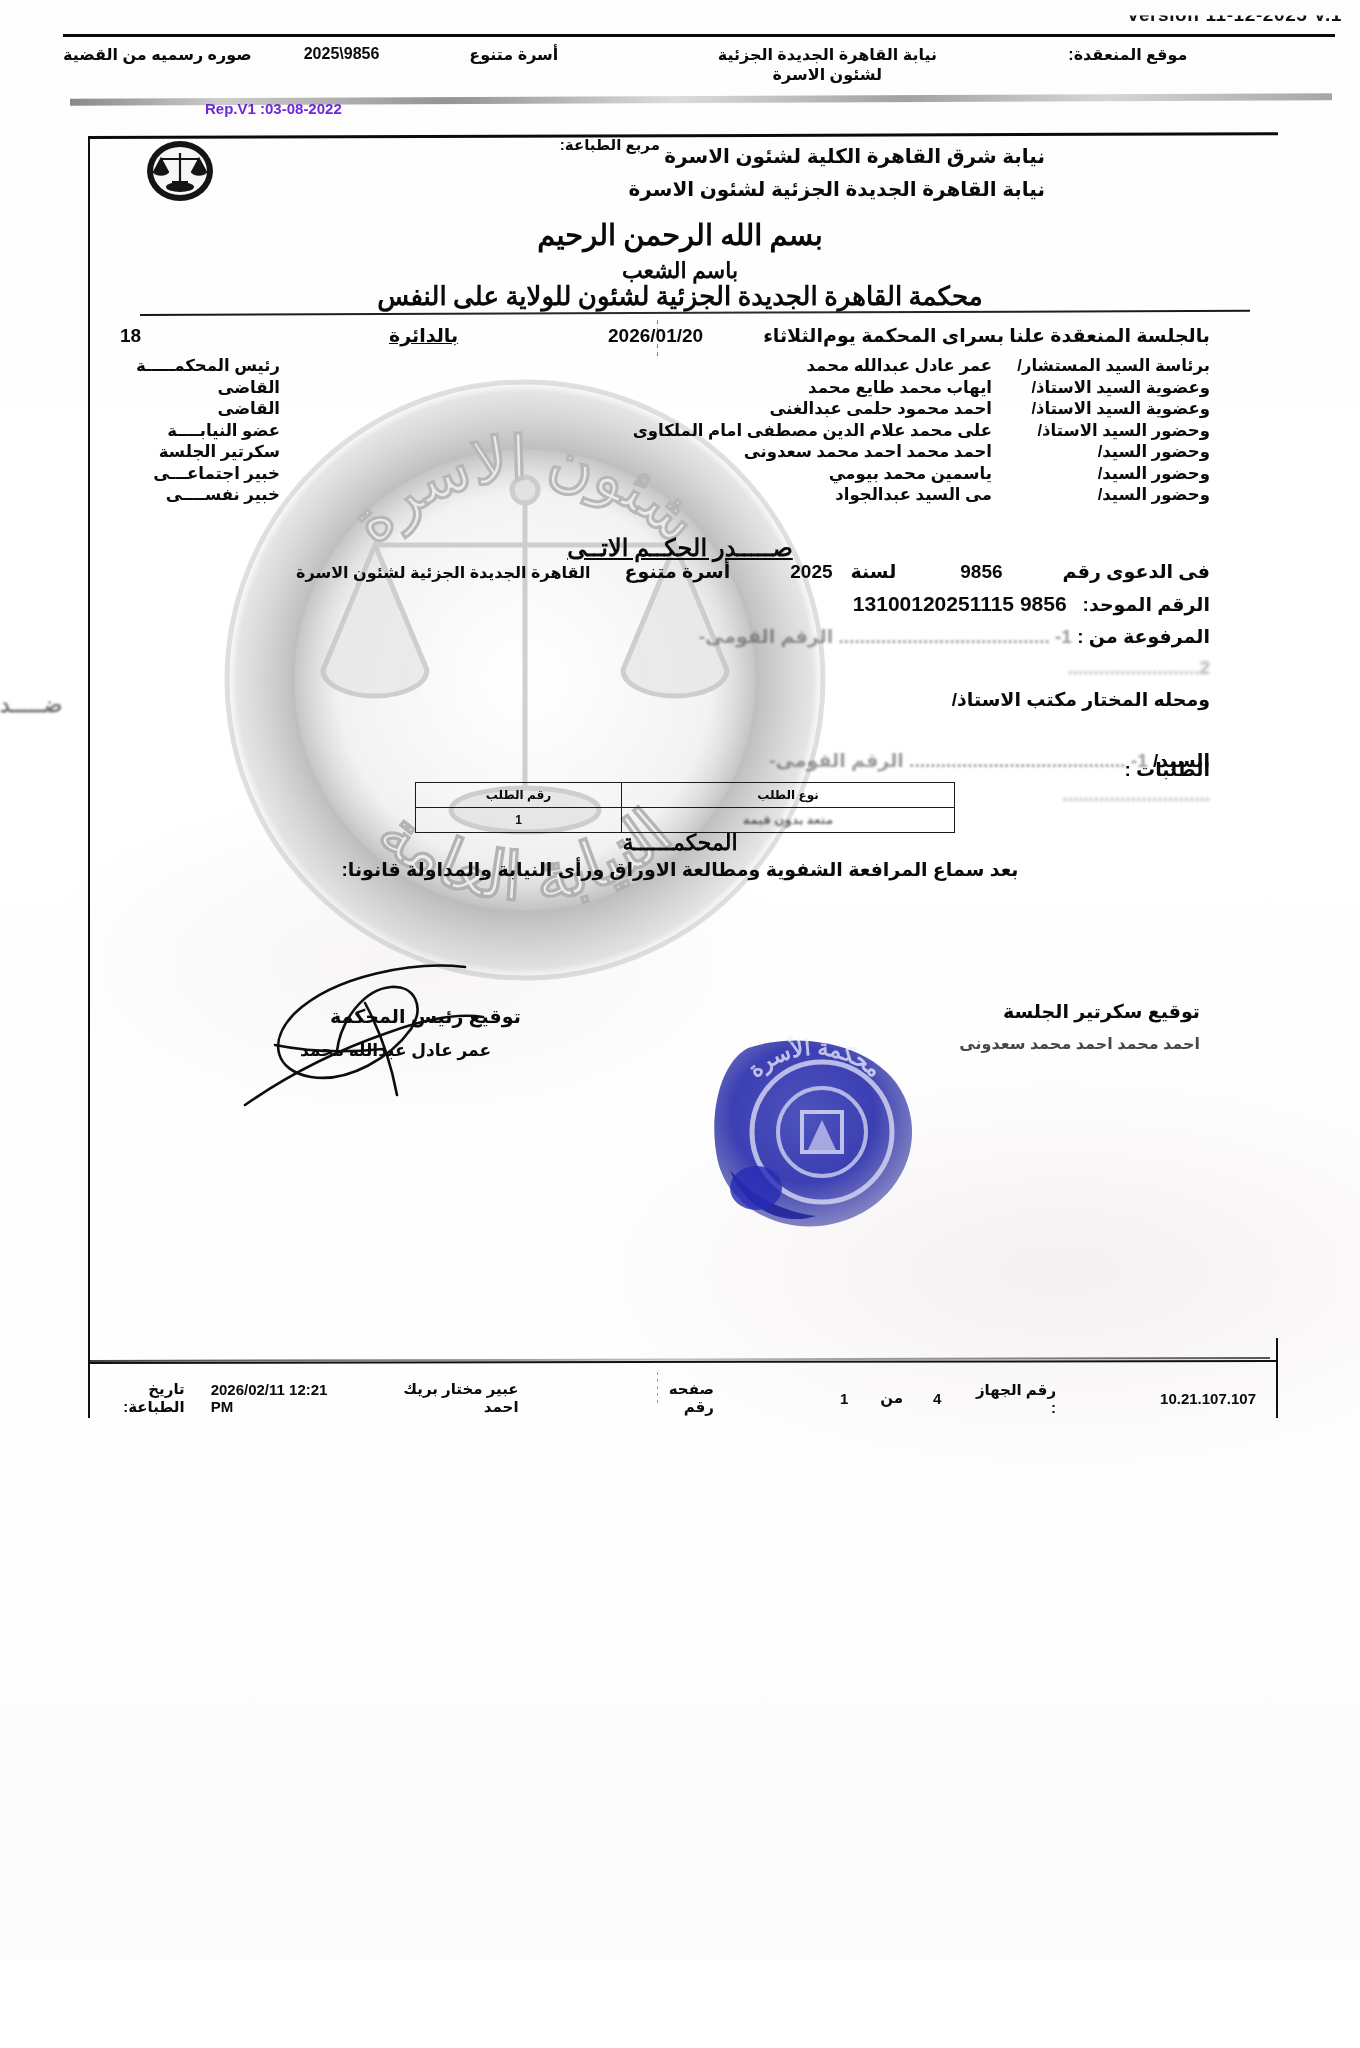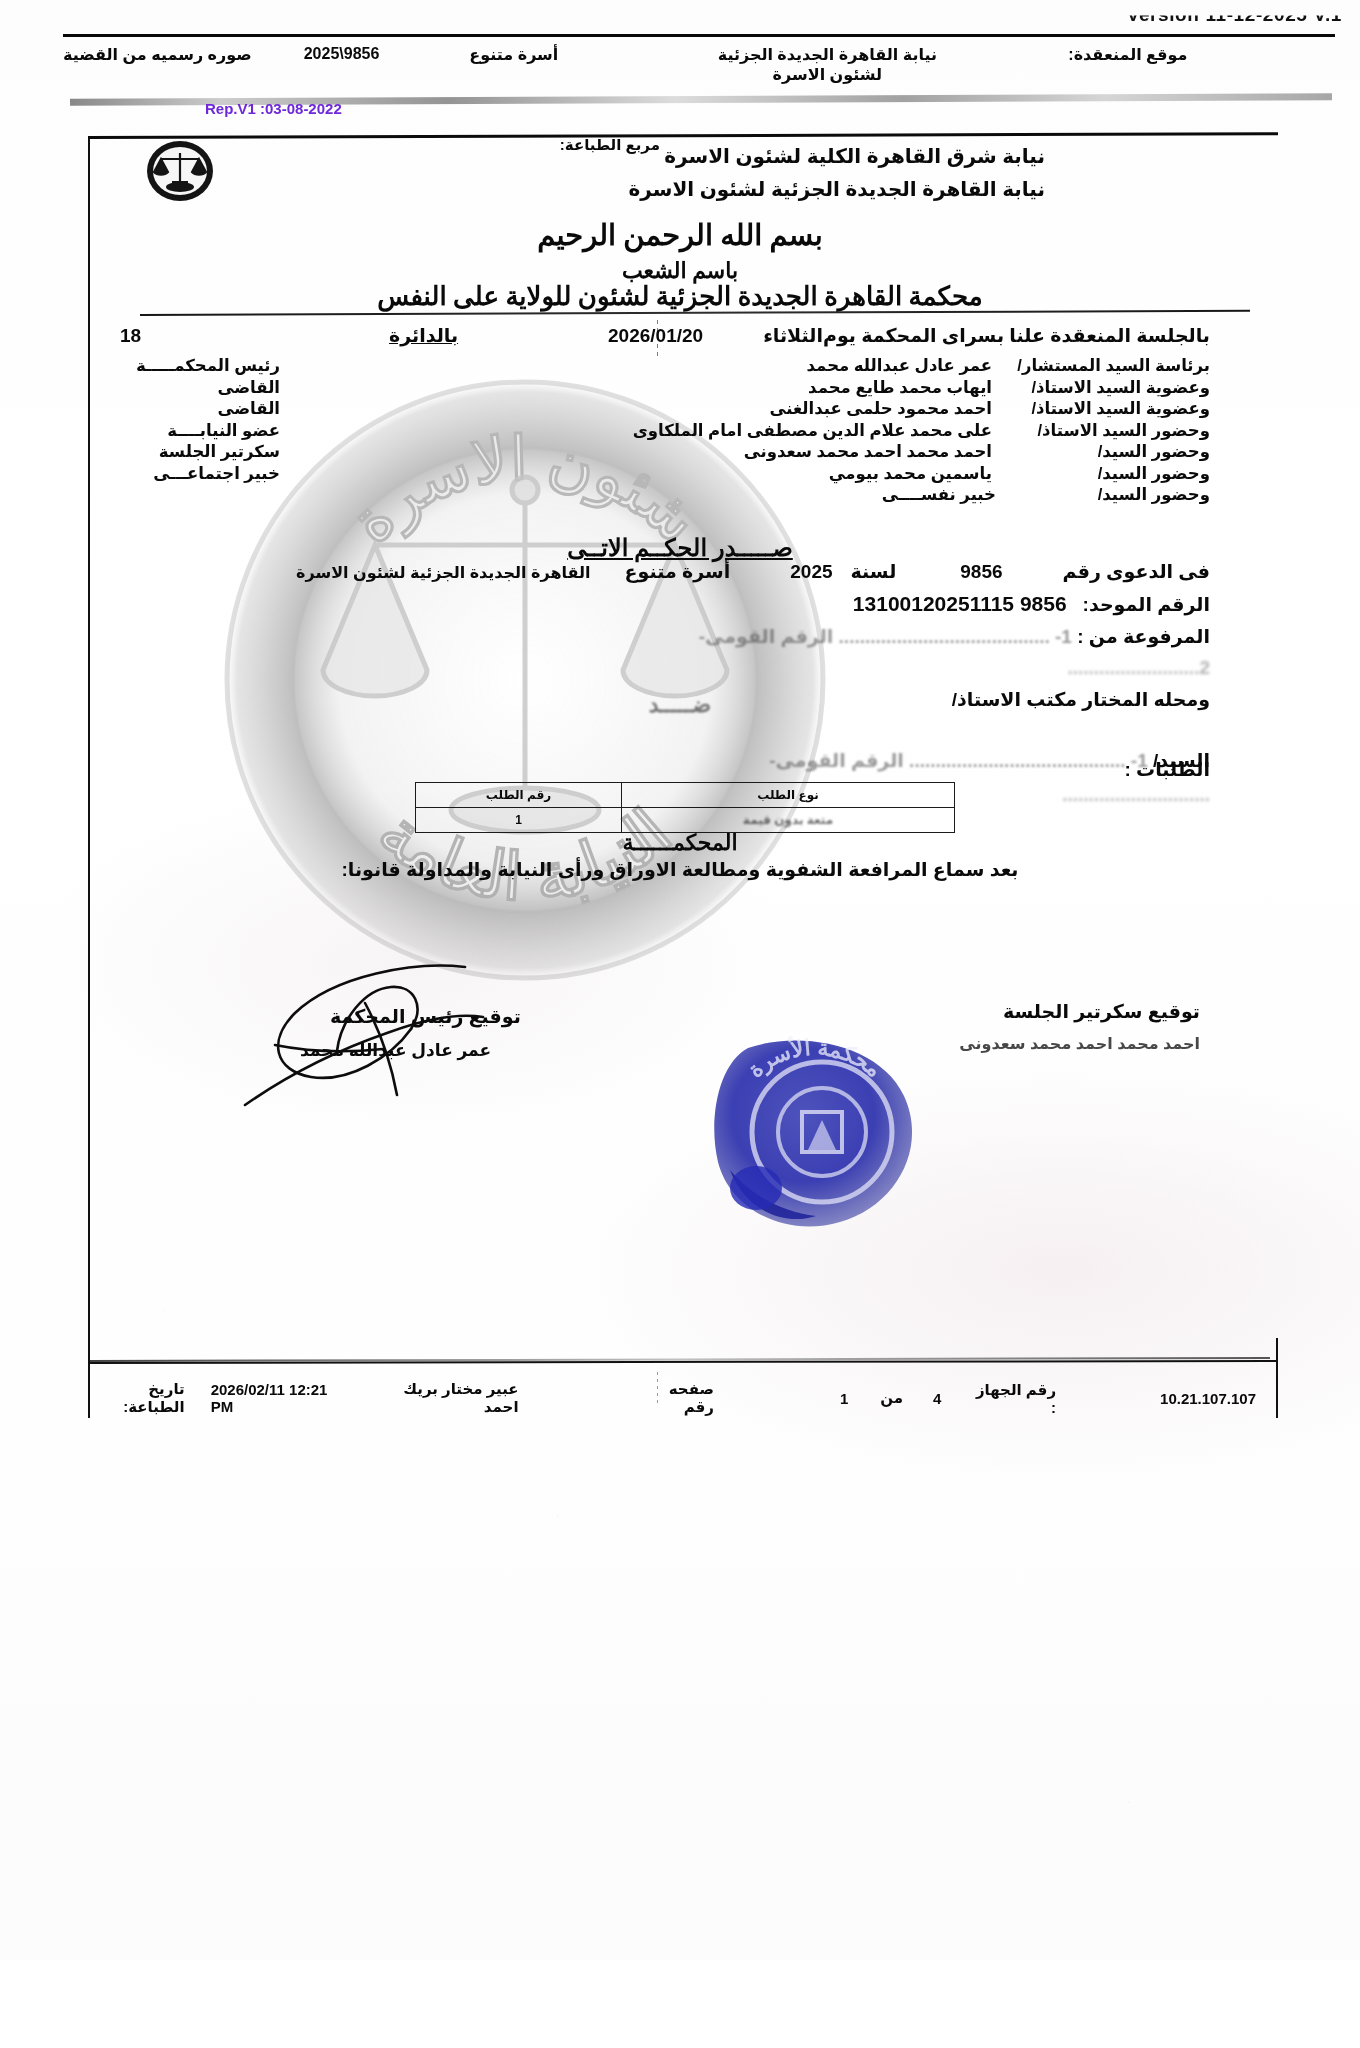--- a/index.html
+++ b/index.html
@@ -178,21 +178,21 @@
     opacity:.55;
     letter-spacing:.5px;
   }
   .smudge2{
     color:#555;
     filter:blur(1.6px);
     opacity:.45;
   }
 
   .vs-mark{
-    position:absolute;right:0;left:0;top:692px;text-align:center;
+    position:absolute;right:0;left:0;top:692px;text-align:left;
     font-size:22px;font-weight:bold;opacity:.55;filter:blur(.8px);
   }
 
   
   .requests-lbl{
     position:absolute;right:150px;top:758px;
     font-family:"Liberation Sans","DejaVu Sans",sans-serif;
     font-weight:bold;font-size:19px;
   }
   .req-table{
@@ -421,20 +421,21 @@
     <span class="p-name">احمد محمد احمد محمد سعدونى</span>
     <span class="p-title">سكرتير الجلسة</span>
   </div>
   <div class="row">
     <span class="p-role-label">وحضور السيد/</span>
     <span class="p-name">ياسمين محمد بيومي</span>
     <span class="p-title">خبير اجتماعـــى</span>
   </div>
   <div class="row">
     <span class="p-role-label">وحضور السيد/</span>
+    <span class="p-name">مى السيد عبدالجواد</span>
     <span class="p-title">خبير نفســــى</span>
   </div>
 </div>
 
 <div class="verdict-head">صـــــدر الحكــم الاتــى</div>
 
 <div class="case-block">
   <div class="case-line1">
     <span class="cl-lbl">فى الدعوى رقم</span>
     <span class="cl-num">9856</span>

